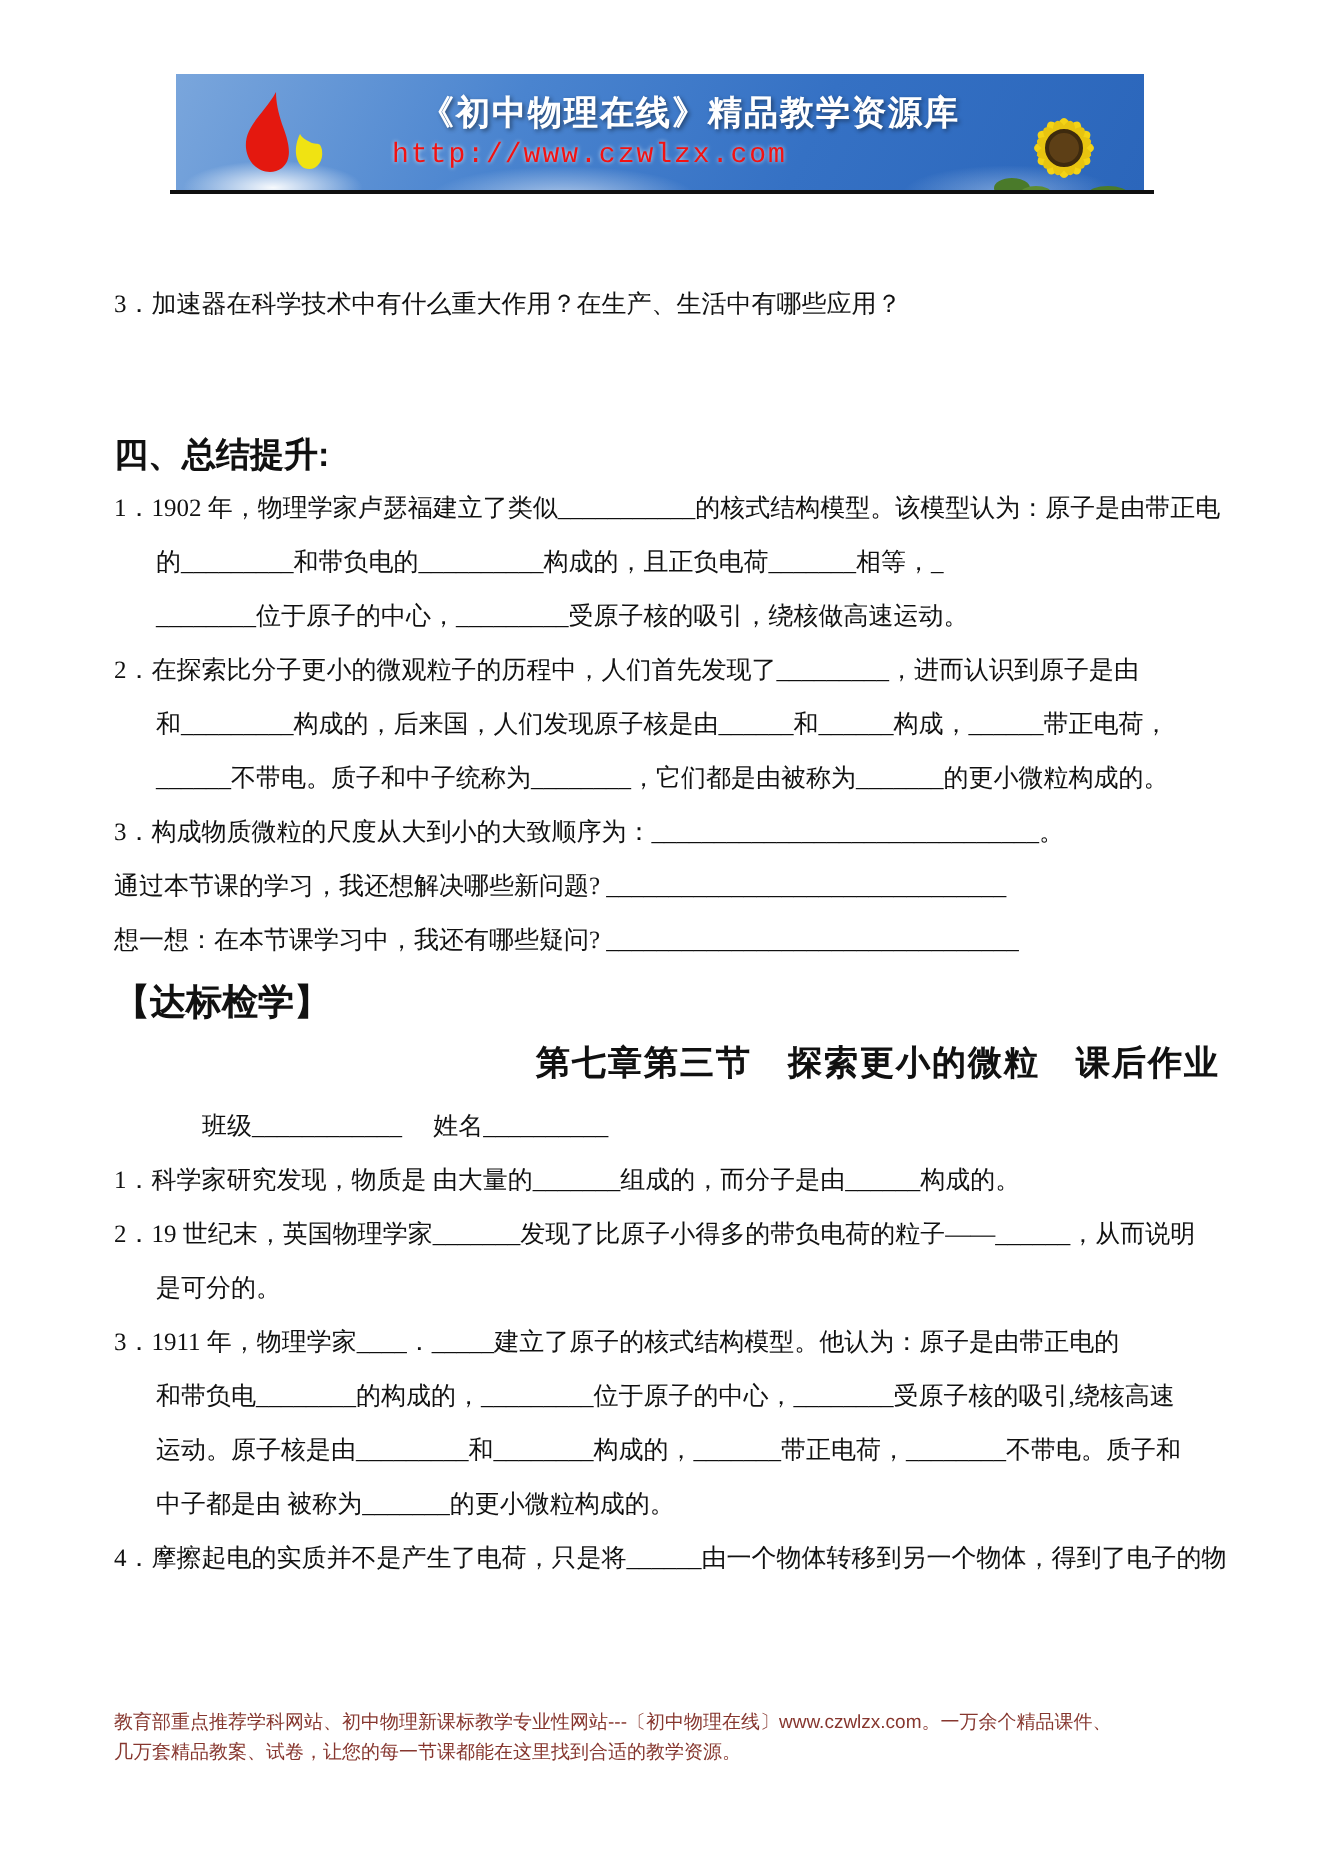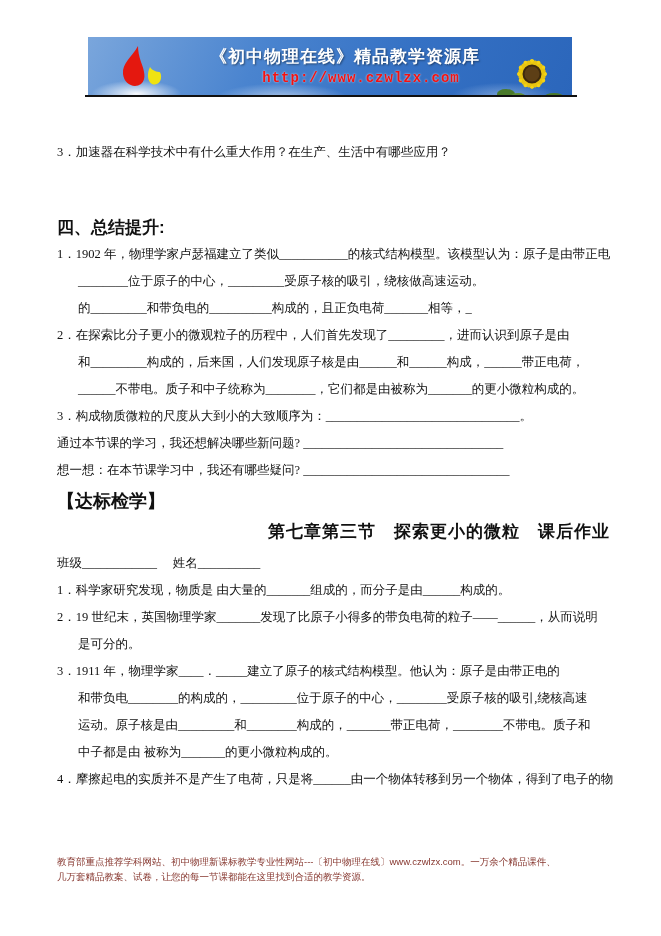--- a/index.html
+++ b/index.html
@@ -21,22 +21,22 @@
   }
   .banner-logo { position:absolute; left:26px; top:8px; }
   .banner-title {
     position:absolute; left:92px; top:8px; width:330px; text-align:center;
     color:#ffffff; font-weight:bold; font-size:17px; letter-spacing:1px;
     font-family:"Liberation Sans","DejaVu Sans",sans-serif;
     text-shadow:1px 1px 2px rgba(0,0,0,.45);
     white-space:nowrap;
   }
   .banner-url {
-    position:absolute; left:108px; top:33px; width:330px; text-align:center;
-    color:#f21212; font-weight:bold; font-size:14px; letter-spacing:1px;
+    position:absolute; left:108px; top:33px; width:330px; text-align:left;
+    color:#f21212; font-weight:normal; font-size:14px; letter-spacing:1px;
     font-family:"Liberation Mono","DejaVu Sans Mono",monospace;
     text-shadow:0 0 2px rgba(255,255,255,.8);
     white-space:nowrap; cursor:pointer;
   }
   .banner-flower { position:absolute; right:0px; bottom:-3px; }
   .header-rule { position:absolute; left:85px; top:95px; width:492px; height:2px; background:#101010; }
   
   .content { position:absolute; left:57px; top:139px; width:553px; }
   .ln { line-height:27px; font-size:12.5px; white-space:nowrap; }
   .indent { padding-left:21px; }
@@ -46,21 +46,21 @@
   }
   .tag {
     margin-top:4px; line-height:27px; font-size:18px; font-weight:bold;
     font-family:"Liberation Sans","DejaVu Sans",sans-serif; white-space:nowrap;
   }
   .hw-title {
     margin-top:2px; line-height:30px; font-size:17px; font-weight:bold;
     text-align:right; letter-spacing:1px;
     font-family:"Liberation Sans","DejaVu Sans",sans-serif; white-space:nowrap;
   }
-  .class-line { margin-top:3px; }
+  .class-line { margin-top:3px;margin-left:44px; }
   
   .footer {
     position:absolute; left:57px; top:854px; width:553px;
     font-size:9.5px; line-height:15px; color:#86362e;
     font-family:"Liberation Sans","DejaVu Sans",sans-serif;
   }
 </style>
 </head>
 <body>
 
@@ -96,22 +96,22 @@
   </svg>
 </div>
 <div class="header-rule"></div>
 
 <div class="content">
   <div class="ln">3．加速器在科学技术中有什么重大作用？在生产、生活中有哪些应用？</div>
 
   <div class="heading">四、总结提升:</div>
 
   <div class="ln">1．1902 年，物理学家卢瑟福建立了类似___________的核式结构模型。该模型认为：原子是由带正电</div>
+  <div class="ln indent">的_________和带负电的__________构成的，且正负电荷_______相等，_</div>
   <div class="ln indent">________位于原子的中心，_________受原子核的吸引，绕核做高速运动。</div>
-  <div class="ln indent">的_________和带负电的__________构成的，且正负电荷_______相等，_</div>
 
   <div class="ln">2．在探索比分子更小的微观粒子的历程中，人们首先发现了_________，进而认识到原子是由</div>
   <div class="ln indent">和_________构成的，后来国，人们发现原子核是由______和______构成，______带正电荷，</div>
   <div class="ln indent">______不带电。质子和中子统称为________，它们都是由被称为_______的更小微粒构成的。</div>
 
   <div class="ln">3．构成物质微粒的尺度从大到小的大致顺序为：_______________________________。</div>
   <div class="ln">通过本节课的学习，我还想解决哪些新问题? ________________________________</div>
   <div class="ln">想一想：在本节课学习中，我还有哪些疑问? _________________________________</div>
 
   <div class="tag">【达标检学】</div>

